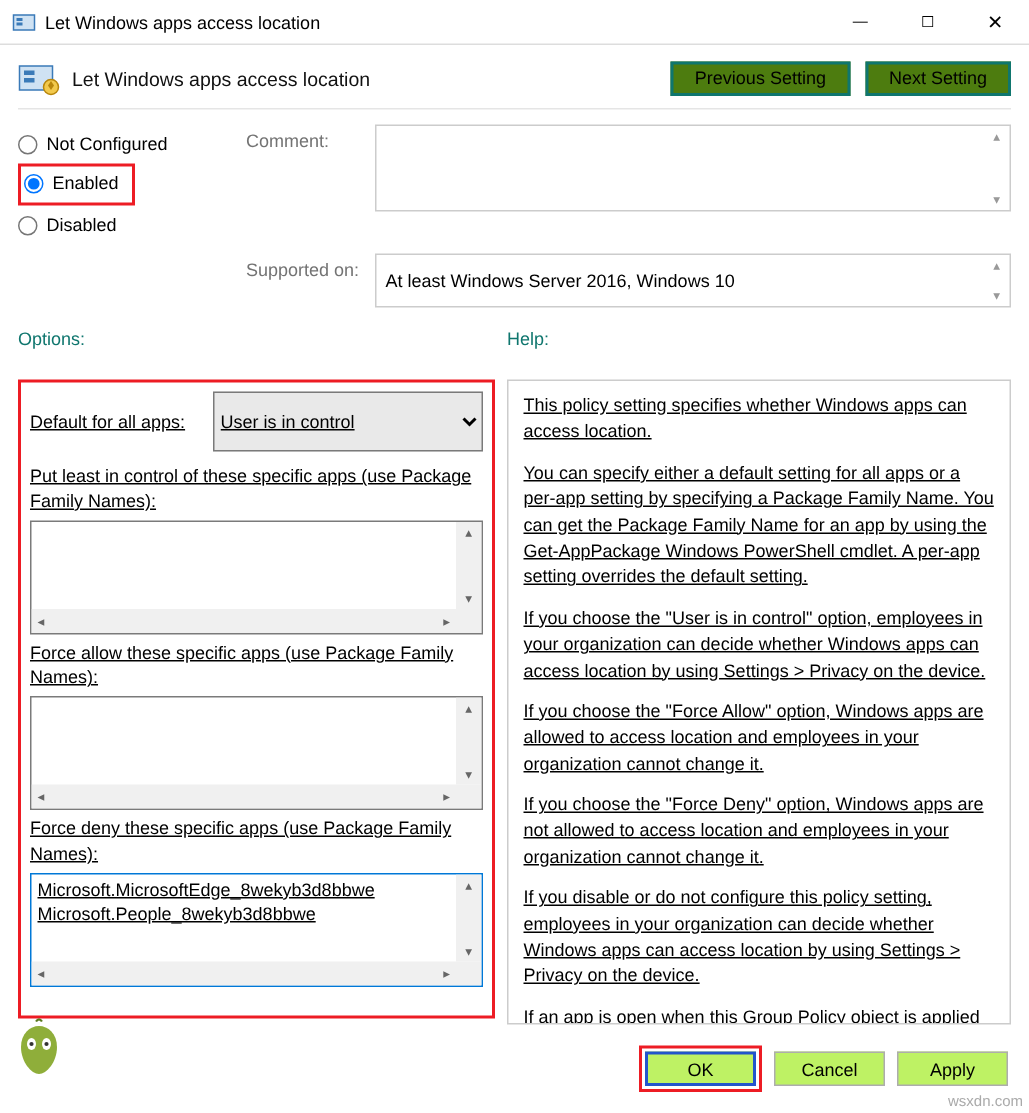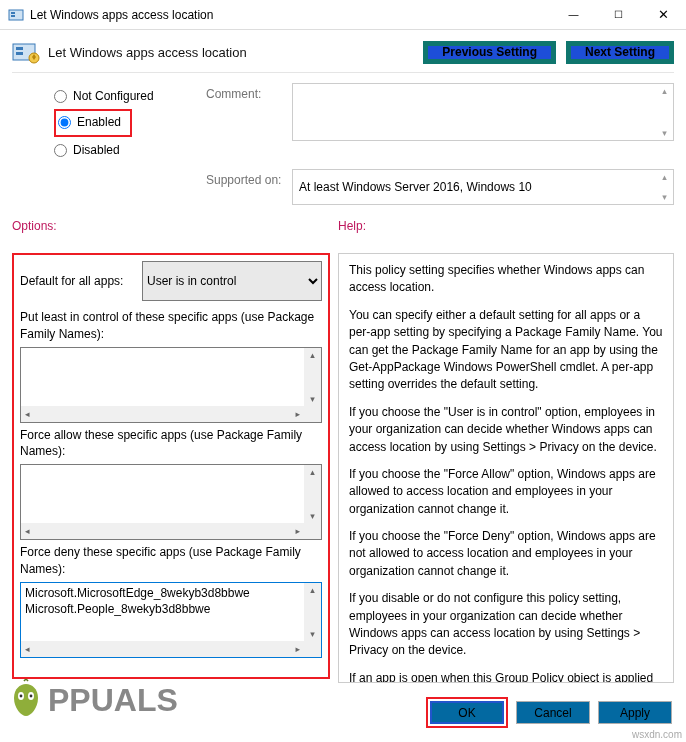--- a/index.html
+++ b/index.html
@@ -25,49 +25,49 @@
     width: 45px; height: 29px; display:flex; align-items:center; justify-content:center;
     font-family: "Segoe MDL2 Assets", sans-serif; font-size: 10px;
   }
   .winbtn.close { font-size: 13px; }
   .header {
     display: flex; align-items: center; padding: 10px 12px 6px 12px;
   }
   .header .h-icon { width: 28px; height: 24px; margin-right: 8px; }
   .header .h-title { flex:1; font-size: 13px; color:#111; }
   .header .navbtn {
-    height: 23px; padding: 0 14px; background:#1d4ed8; border:5px solid #0f766e;
-    margin-left: 10px; font-size:12px; display:flex; align-items:center;font-weight:bold;
+    height: 23px; padding: 0 14px; background:#4d7c0f; border:2px solid #0f766e;
+    margin-left: 10px; font-size:12px; display:flex; align-items:center;
   }
   hr.sep { border:none; border-top:1px solid #e5e5e5; margin: 2px 12px 6px 12px; }
 
-  .row { display:flex; padding: 4px 12px; margin-left: 42px; }
+  .row { display:flex; padding: 4px 12px; }
   .radios { width: 152px; padding-top:2px;}
   .radio { display:flex; align-items:center; height:22px; font-size:12px; }
   .radio input { margin-right:6px; }
   .enabled-box { border:2px solid #ed1c24; padding:0 4px 2px 2px; margin:2px 0; width:78px;}
   .labelcol { width: 86px; padding-top:4px; color:#737373; }
   .boxcol { flex:1; }
   .txtbox {
     width: 100%; border:1px solid #ccc; background:#fff; font-size:12px;
     padding: 4px 6px; position:relative;
   }
   .comment-box { height: 58px; }
   .support-box { height: 36px; display:flex; align-items:center; }
   .fake-scroll { position:absolute; right:0; top:0; bottom:0; width:17px;
     display:flex; flex-direction:column; justify-content:space-between;
     color:#999; font-size:9px; padding:2px 0;
   }
   .fake-scroll span { text-align:center; }
 
-  .opts-head { display:flex; padding: 10px 12px 4px 12px; color:#be185d; }
+  .opts-head { display:flex; padding: 10px 12px 4px 12px; color:#0f766e; }
   .opts-head .left { width: 326px; }
   .opts-head .right { flex:1; }
 
-  .lower { display:flex; padding: 16px 12px 8px 12px; gap:8px; }
+  .lower { display:flex; padding: 16px 12px 8px 12px; gap:8px;text-decoration:underline; }
   .options-pane {
     width: 318px; border:2px solid #ed1c24; padding:6px 6px 10px 6px;
     height: 426px;
   }
   .def-row { display:flex; align-items:center; margin-bottom:8px; }
   .def-row .lbl { width:122px; }
   .def-row select { flex:1; height:40px; border:1px solid #7a7a7a; background:#e9e9e9; font-size:12px;}
   .grp-label { margin:4px 0 4px 0; line-height:1.4; }
   .listbox { border:1px solid #7a7a7a; height:76px; position:relative; background:#fff; padding:2px 4px 16px 4px; font-size:12px; overflow:hidden;}
   .listbox.cursor { border:1px solid #0078d7;}
@@ -80,21 +80,21 @@
   .listbox .corner { position:absolute; right:0; bottom:0; width:17px; height:16px; background:#f0f0f0;}
   .listbox .line { white-space:nowrap; line-height:1.35; }
 
   .help-pane {
     flex:1; border:1px solid #ccc; padding:8px 10px; height: 430px;
     overflow:hidden; font-size:12px; line-height:1.45;
   }
   .help-pane p { margin-bottom:10px; }
 
   .buttons { display:flex; justify-content:flex-end; gap:8px; padding: 6px 14px; align-items:center;}
-  .btn { width:74px; height:23px; background:#0369a1; border:1px solid #adadad; font-size:12px; display:flex; align-items:center; justify-content:center;}
+  .btn { width:74px; height:23px; background:#bef264; border:1px solid #adadad; font-size:12px; display:flex; align-items:center; justify-content:center;}
   .ok-wrap { border:2px solid #ed1c24; padding:2px;}
   .ok-wrap .btn { border:2px solid #2255cc; }
 
   .watermark { position:absolute; left:0; bottom:20px; font-size:32px; font-weight:700; color:#888; display:flex; align-items:center; gap:2px; padding-left:6px;}
   .wm-sub { position:absolute; right:4px; bottom:2px; font-size:10px; color:#aaa;}
   .gp-icon-rect { fill:#cfe2f3; stroke:#3a7ab8; }
 </style>
 </head>
 <body>
 
@@ -243,15 +243,14 @@
 
 <div class="watermark">
   <svg width="40" height="44" viewBox="0 0 40 44">
     <path d="M20 6 c6 0 12 5 12 14 c0 10 -7 18 -12 18 c-5 0 -12 -8 -12 -18 c0 -9 6 -14 12 -14 z" fill="#8fae3a"></path>
     <ellipse cx="15" cy="18" rx="3" ry="4" fill="#fff"></ellipse>
       <circle cx="15" cy="18" r="1.4" fill="#333"></circle>
     <ellipse cx="25" cy="18" rx="3" ry="4" fill="#fff"></ellipse>
       <circle cx="25" cy="18" r="1.4" fill="#333"></circle>
     <path d="M18 3 q2 -3 4 0" stroke="#5a7a1f" stroke-width="1.5" fill="none"></path>
   </svg>
-  <span>PPUALS</span>
 </div>
 <div class="wm-sub">wsxdn.com</div>
 
 </body></html>

